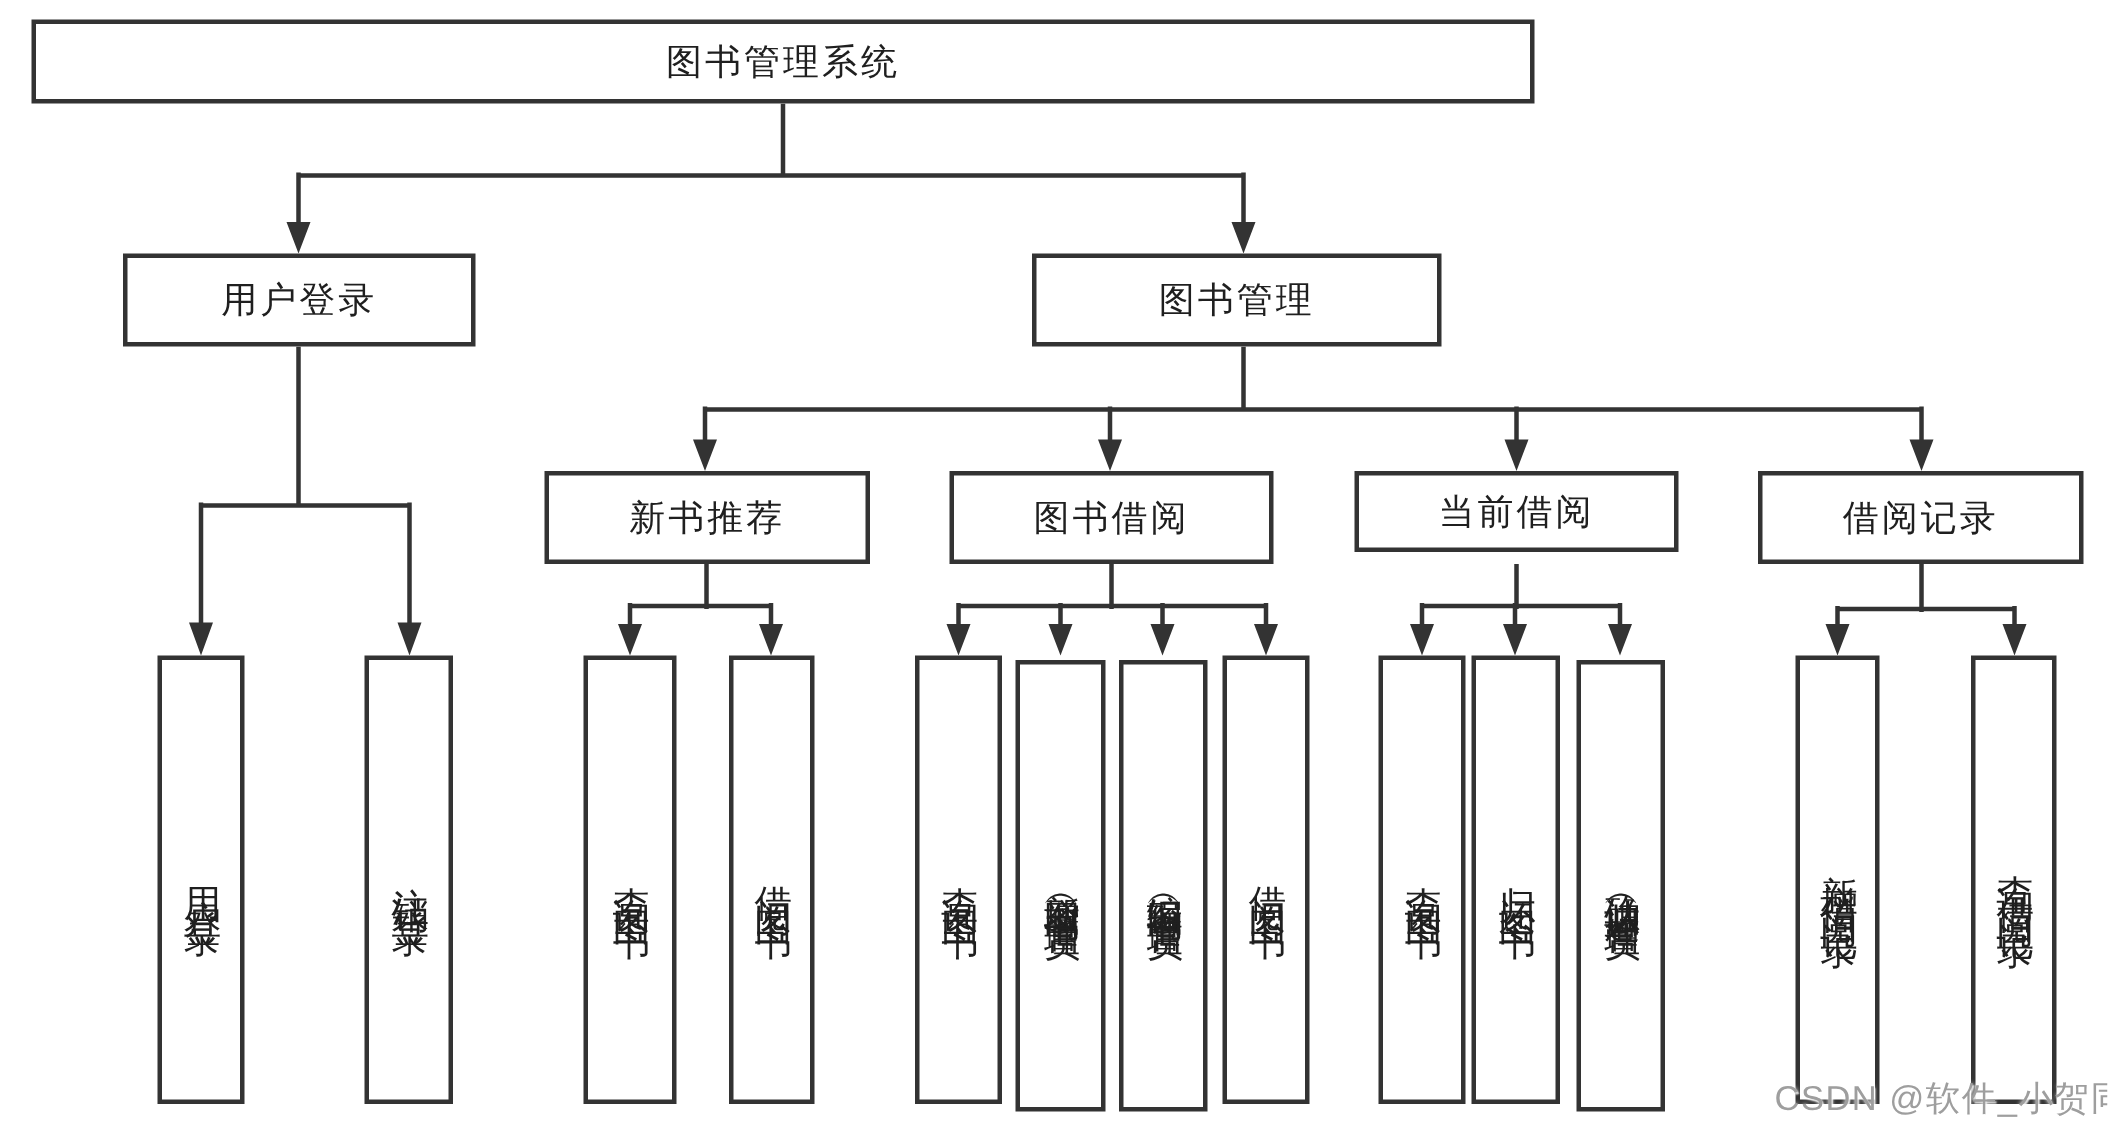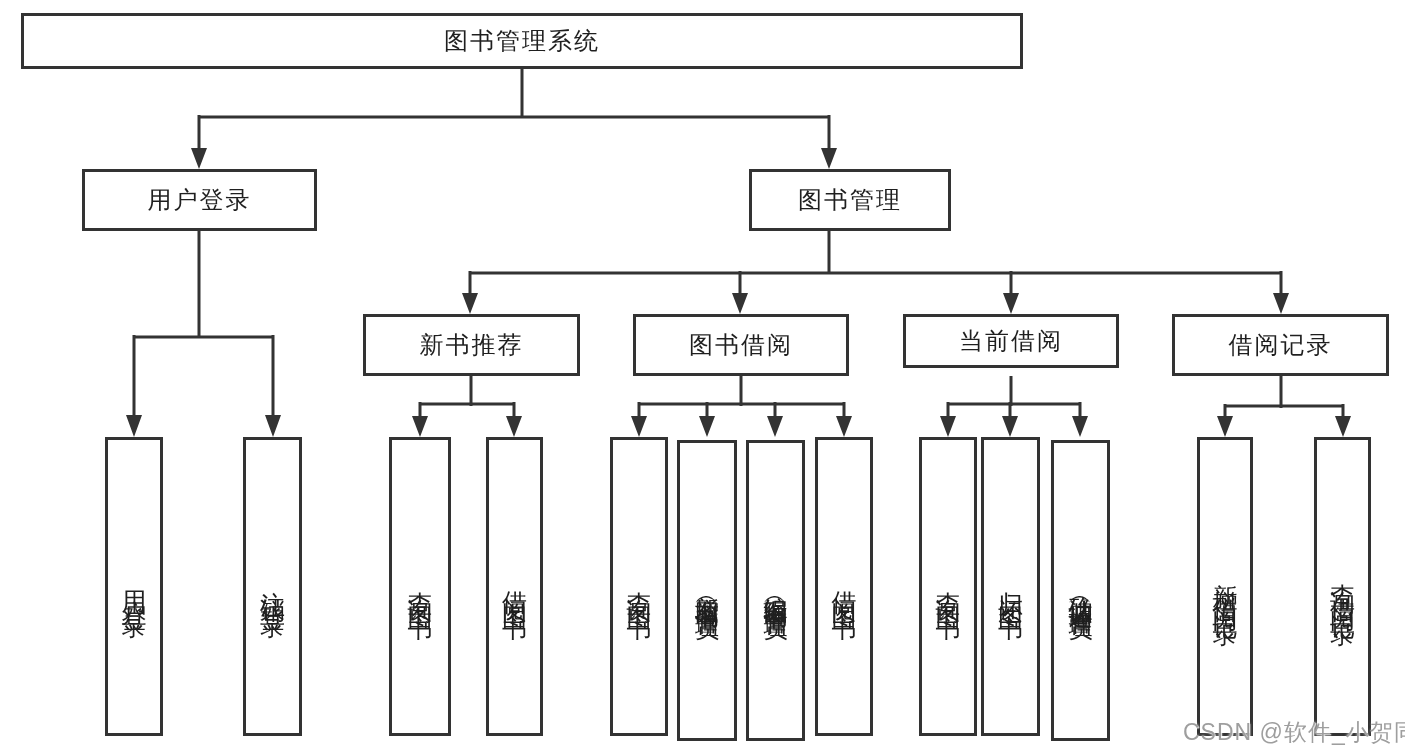--- a/index.html
+++ b/index.html
@@ -92,21 +92,21 @@
       M1335,416 L1351,416 L1343,437 Z"></path>
   </svg>
 
   <div class="node h-node" style="left:21px;top:13px;width:1002px;height:56px">
     <span>图书管理系统</span>
   </div>
 
   <div class="node h-node" style="left:82px;top:169px;width:235px;height:62px">
     <span>用户登录</span>
   </div>
-  <div class="node h-node" style="left:749px;top:169px;width:202px;height:62px">
+  <div class="node h-node" style="left:688px;top:169px;width:273px;height:62px">
     <span>图书管理</span>
   </div>
 
   <div class="node h-node" style="left:633px;top:314px;width:216px;height:62px">
     <span>图书借阅</span>
   </div>
   <div class="node h-node" style="left:363px;top:314px;width:217px;height:62px">
     <span>新书推荐</span>
   </div>
   <div class="node h-node" style="left:903px;top:314px;width:216px;height:54px">

